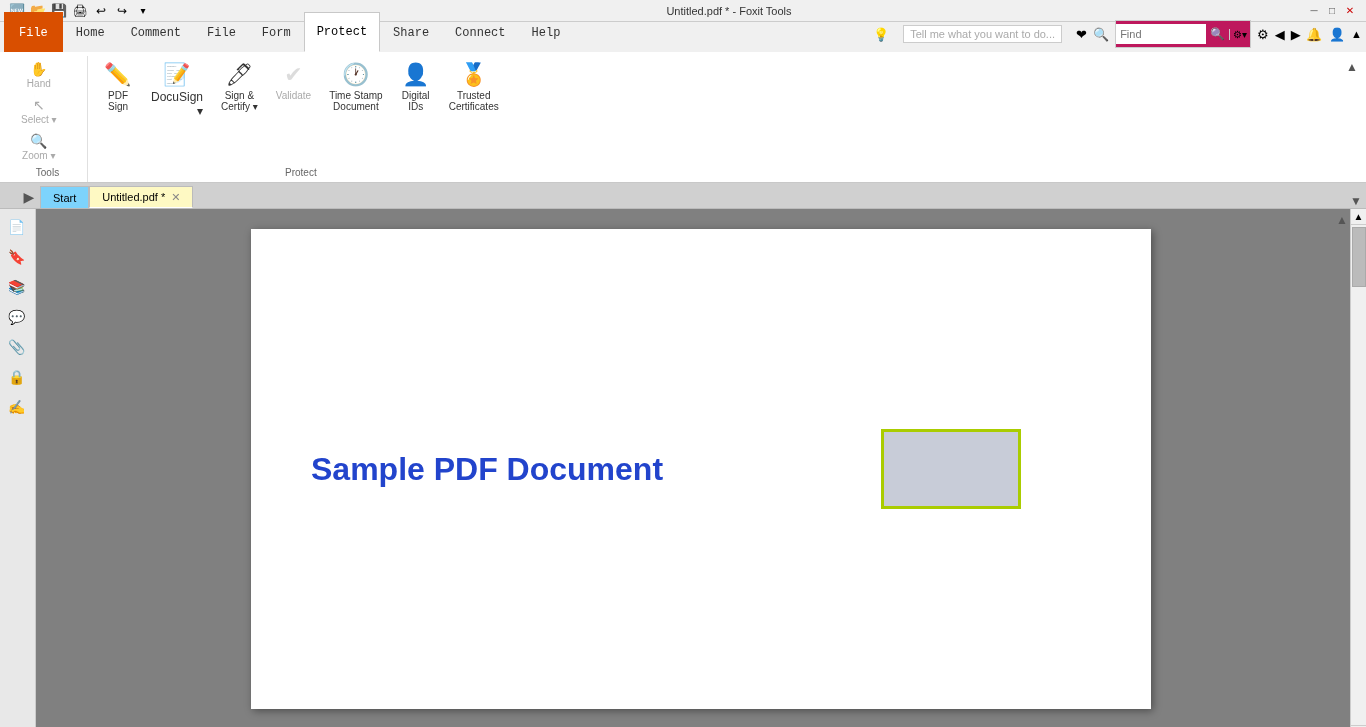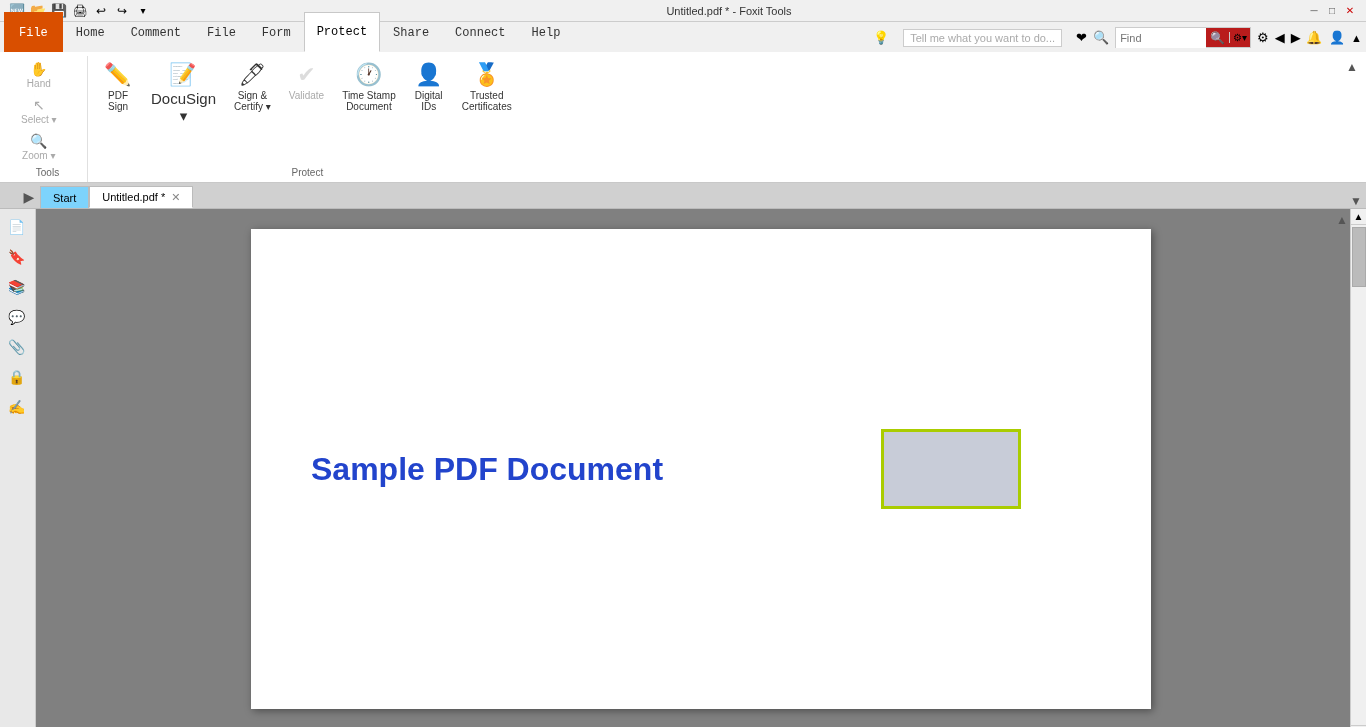--- a/index.html
+++ b/index.html
@@ -160,21 +160,21 @@
       gap: 6px;
       padding: 3px 12px;
       background: #7dd3fc;
       border: 1px solid #bbb;
       border-bottom: none;
       font-size: 11px;
       cursor: pointer;
       height: 22px;
     }
     .doc-tab.active {
-      background: #ffffff;
+      background: #fef9c3;
       border-bottom: 1px solid #fff;
     }
     .doc-tab .close-btn { font-size: 11px; color: #888; cursor: pointer; }
 
     
     #pdf-area {
       flex: 1;
       background: #808080;
       overflow: auto;
       display: flex;
@@ -223,22 +223,22 @@
       margin: 0 8px;
       font-size: 11px;
       color: #999;
       max-width: 200px;
     }
 
     .find-box {
       display: flex;
       align-items: center;
       border: 1px solid #ccc;
-      background: #b91c1c;
-      height: 21px;
+      background: #be185d;
+      height: 28px;
     }
     .find-input {
       border: none; outline: none;
       font-size: 11px;
       padding: 0 4px;
       width: 90px;
       height: 20px;
     }
 
     .nav-arrow {
@@ -325,21 +325,21 @@
   <div class="ribbon-group" style="border-right:none;">
     <div class="ribbon-group-buttons" style="gap:4px;">
 
       <div class="ribbon-btn">
         <span style="font-size:22px;">✏️</span>
         <span style="font-size:10px;">PDF<br>Sign</span>
       </div>
 
       <div class="ribbon-btn">
         <span style="font-size:22px;">📝</span>
-        <span style="font-size:15px;">DocuSign<br>▾</span>
+        <span style="font-size:12px;text-align:right;">DocuSign<br>▾</span>
       </div>
 
       <div class="ribbon-btn">
         <span style="font-size:22px;">🖊</span>
         <span style="font-size:10px;">Sign &amp;<br>Certify ▾</span>
       </div>
 
       <div class="ribbon-btn" style="color:#aaa;">
         <span style="font-size:22px;opacity:0.4;">✔</span>
         <span style="font-size:10px;color:#aaa;">Validate</span>

